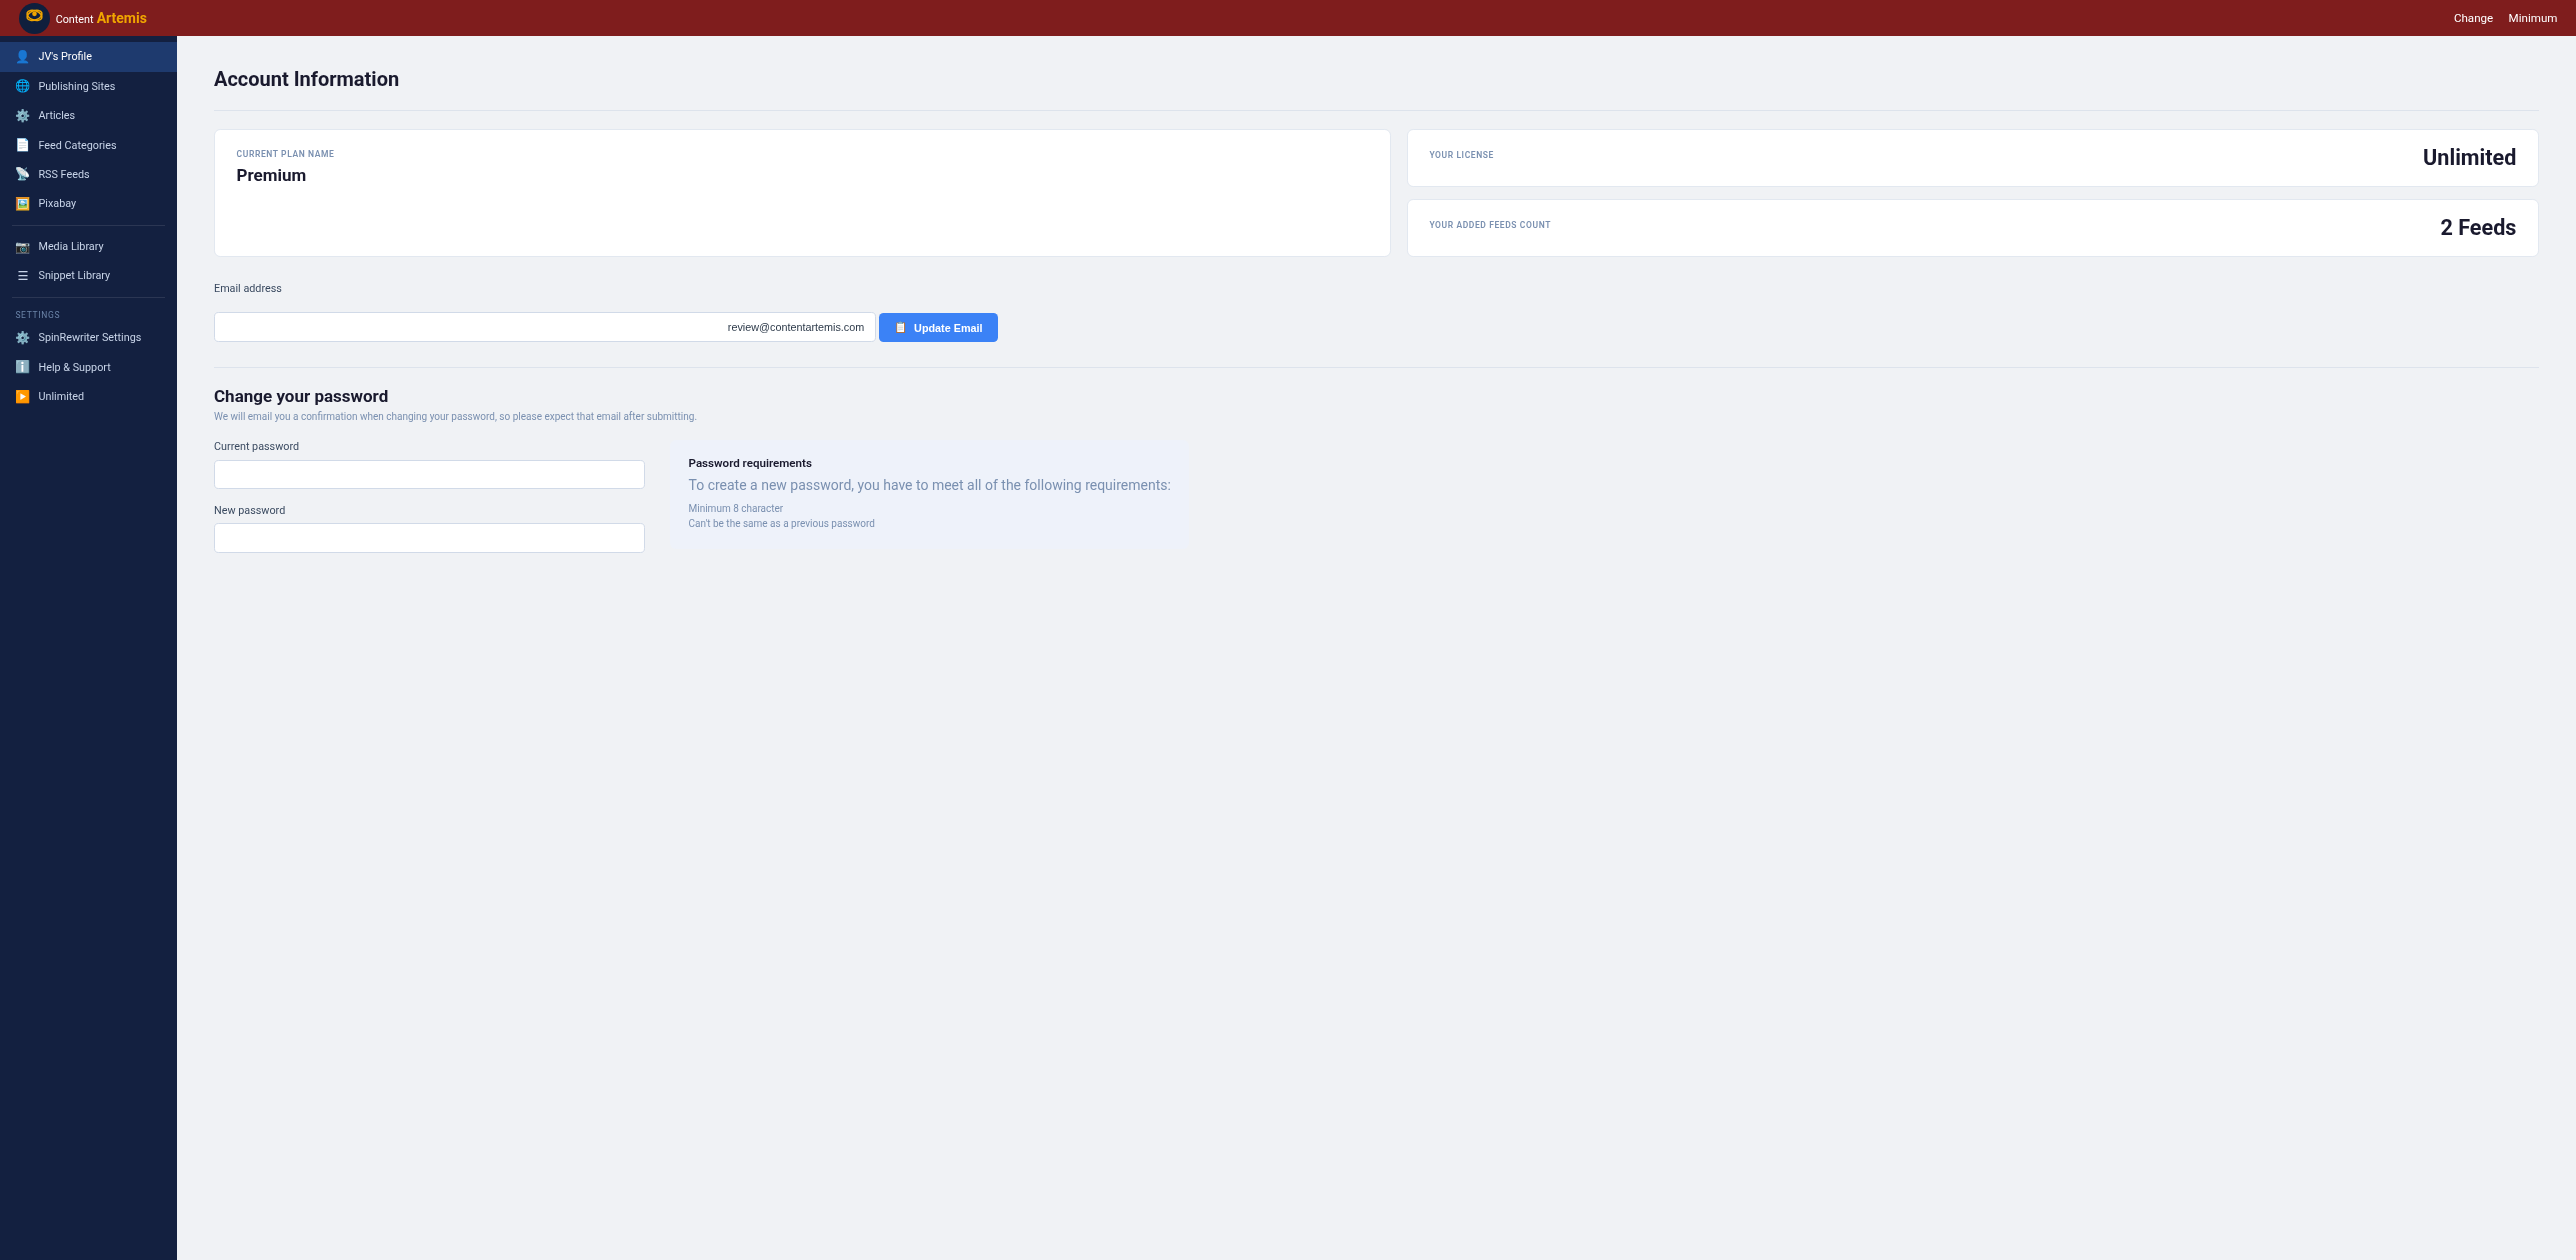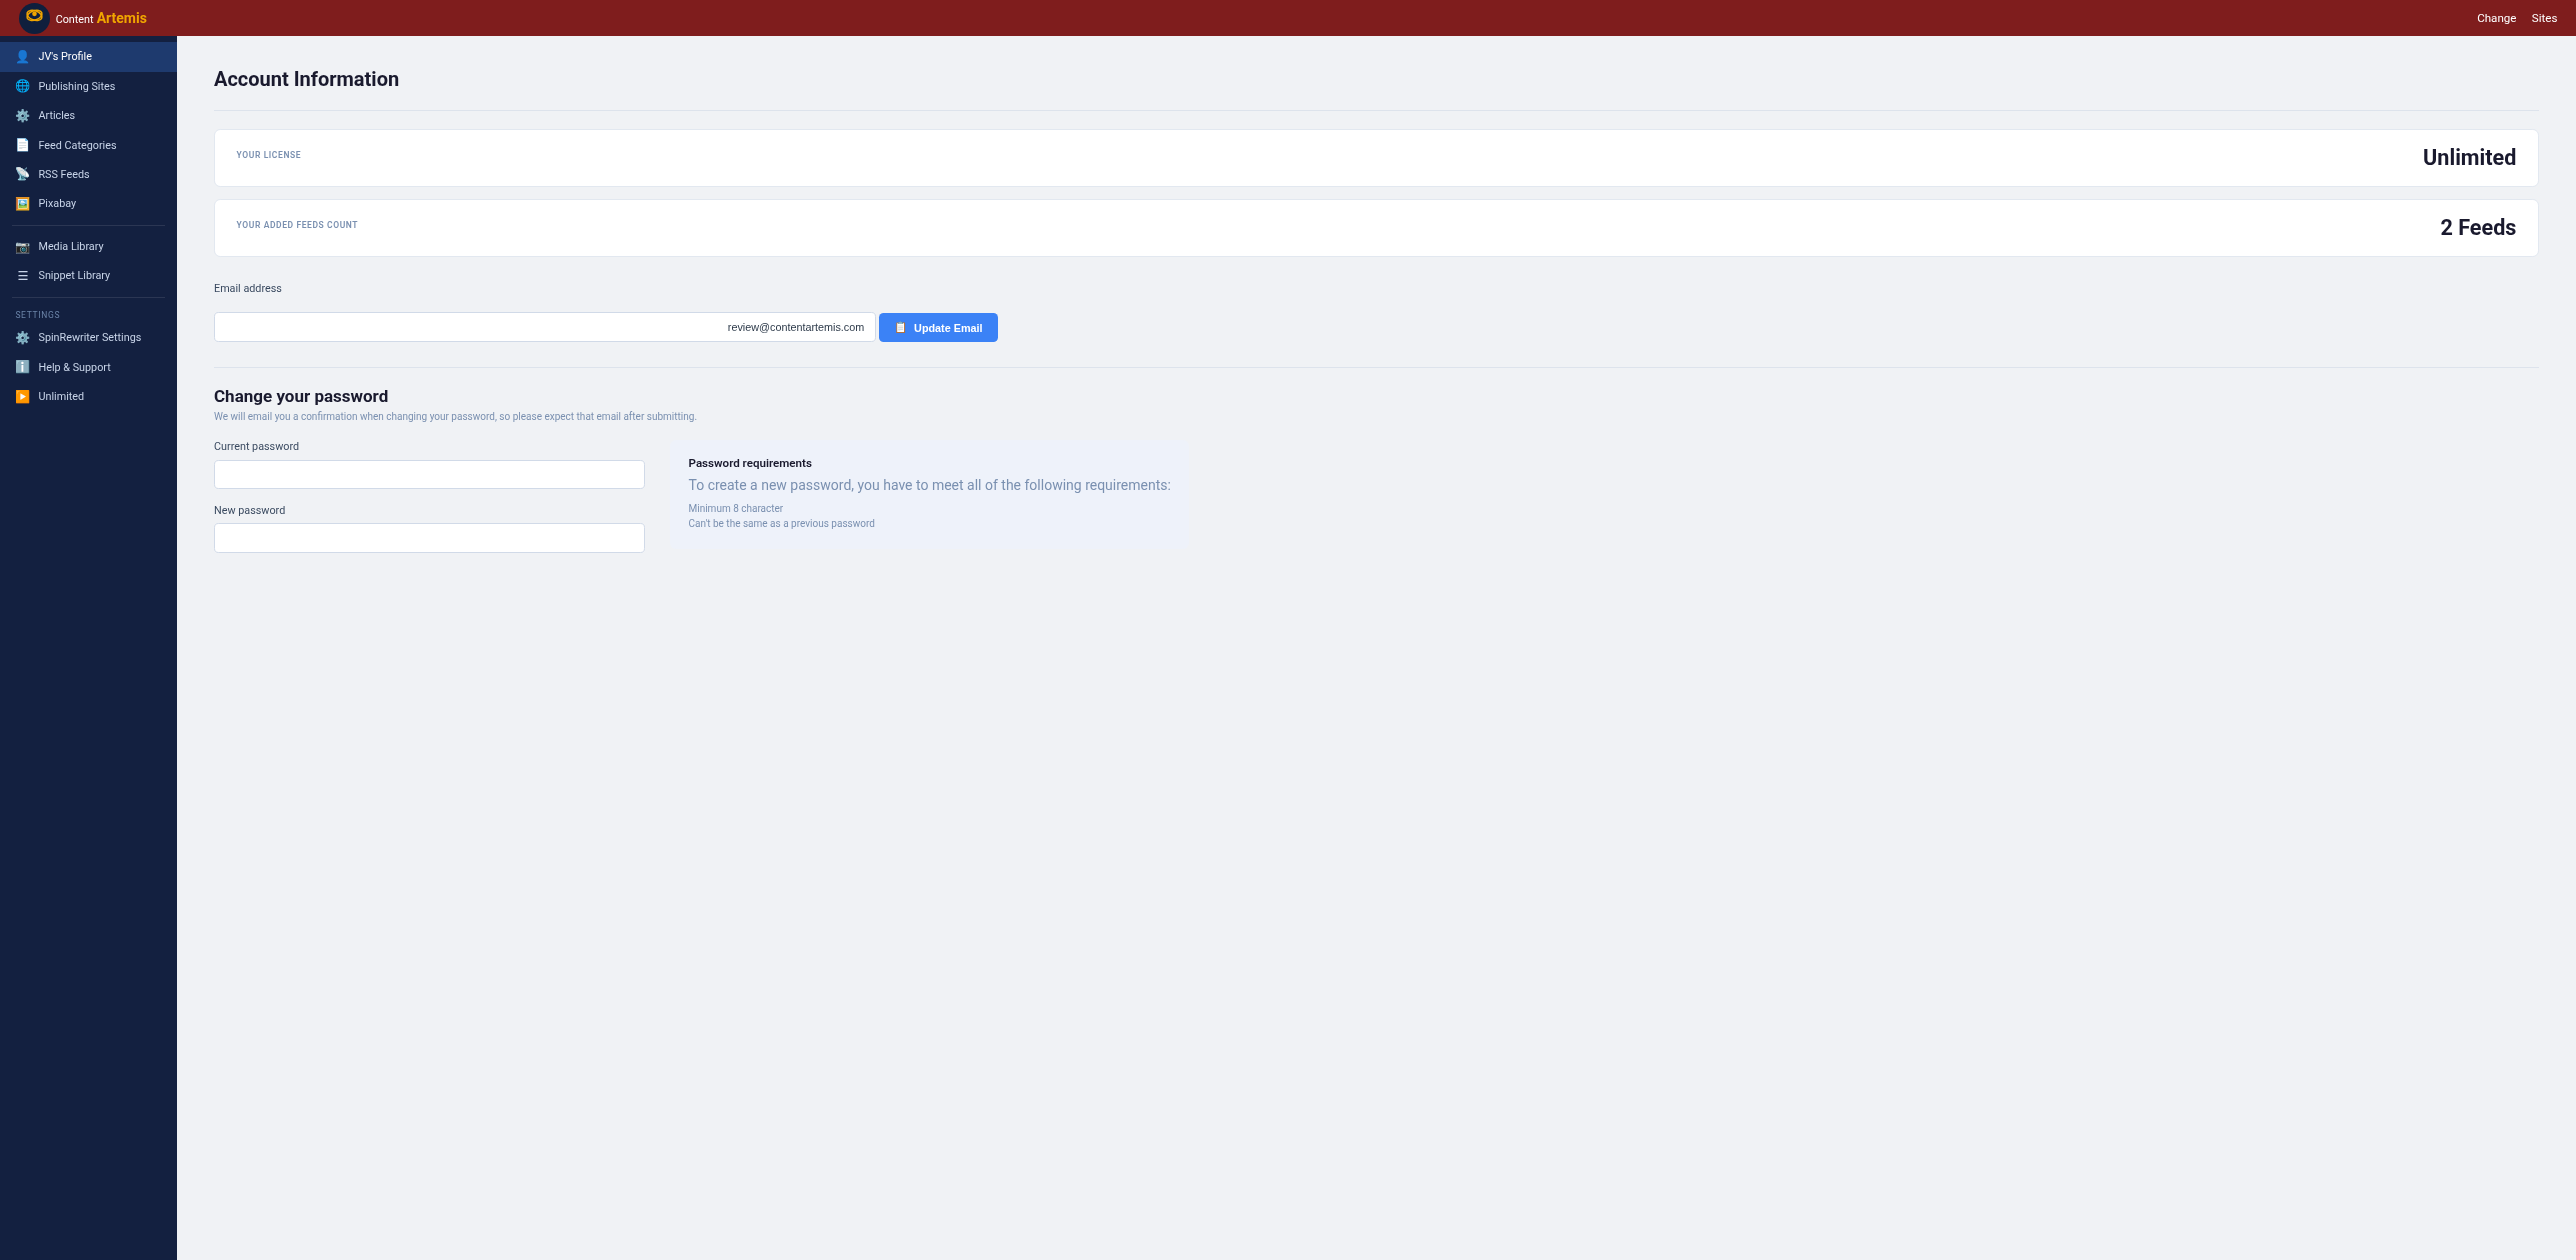--- a/index.html
+++ b/index.html
@@ -252,21 +252,21 @@
       <ellipse cx="20" cy="16" rx="10" ry="6" fill="none" stroke="#f0a500" stroke-width="2" transform="rotate(20 20 16)"></ellipse>
       <circle cx="20" cy="14" r="3" fill="#f0a500"></circle>
     </svg>
     <div>
       <span class="topnav-logo-sub">Content</span>
       <span class="topnav-logo-text">Artemis</span>
     </div>
   </div>
   <div class="topnav-right">
     <a class="topnav-link">Change</a>
-    <a class="topnav-link">Sites</a>
+    <a class="topnav-link">Minimum</a>
   </div>
 </nav>
 
 <div class="layout">
 
   <aside class="sidebar">
 
     <div class="sidebar-item active">
       <span class="sidebar-icon">👤</span>
       <span>JV's Profile</span>
@@ -330,20 +330,24 @@
 
   </aside>
 
   <main class="main">
 
     <h1 class="page-title">Account Information</h1>
     <hr class="section-divider">
 
     <div class="info-cards">
 
+      <div class="card-left">
+        <div class="card-label">CURRENT PLAN NAME</div>
+        <div class="card-value">Premium</div>
+      </div>
 
       <div class="cards-right">
         <div class="card-right">
           <div class="card-label">YOUR LICENSE</div>
           <div class="card-value-large">Unlimited</div>
         </div>
         <div class="card-right">
           <div class="card-label">YOUR ADDED FEEDS COUNT</div>
           <div class="card-value-large">2 Feeds</div>
         </div>

